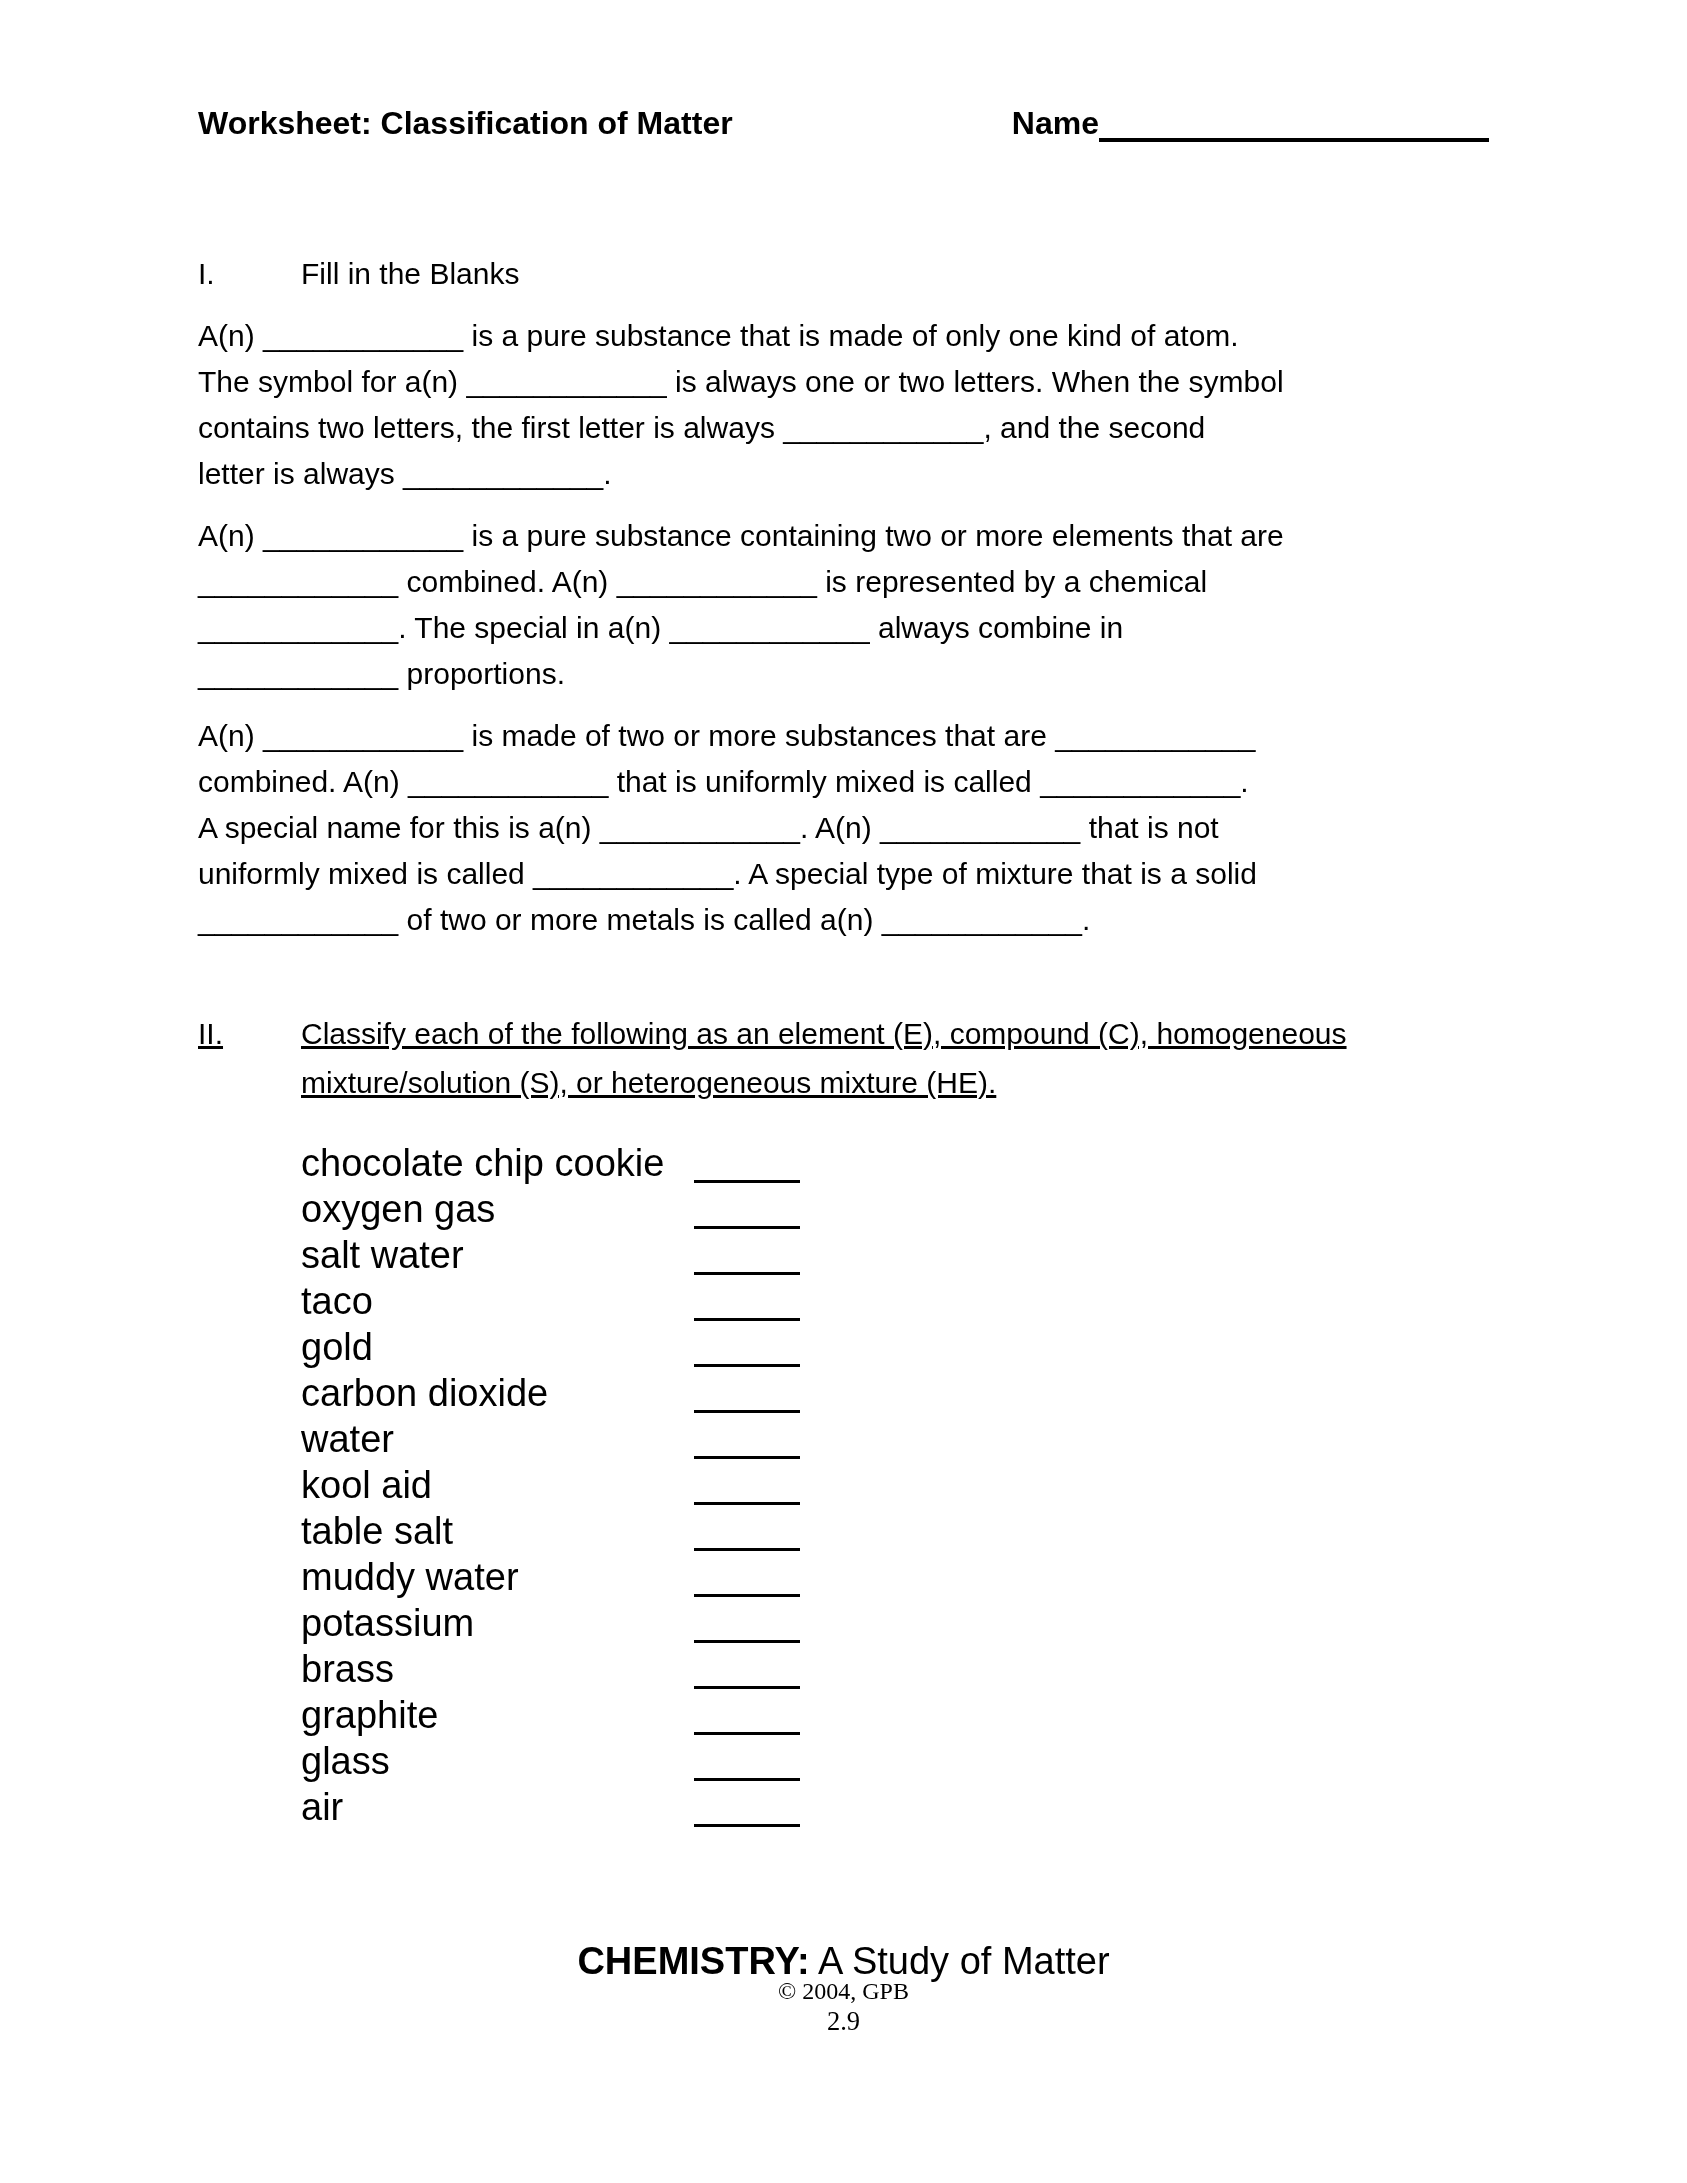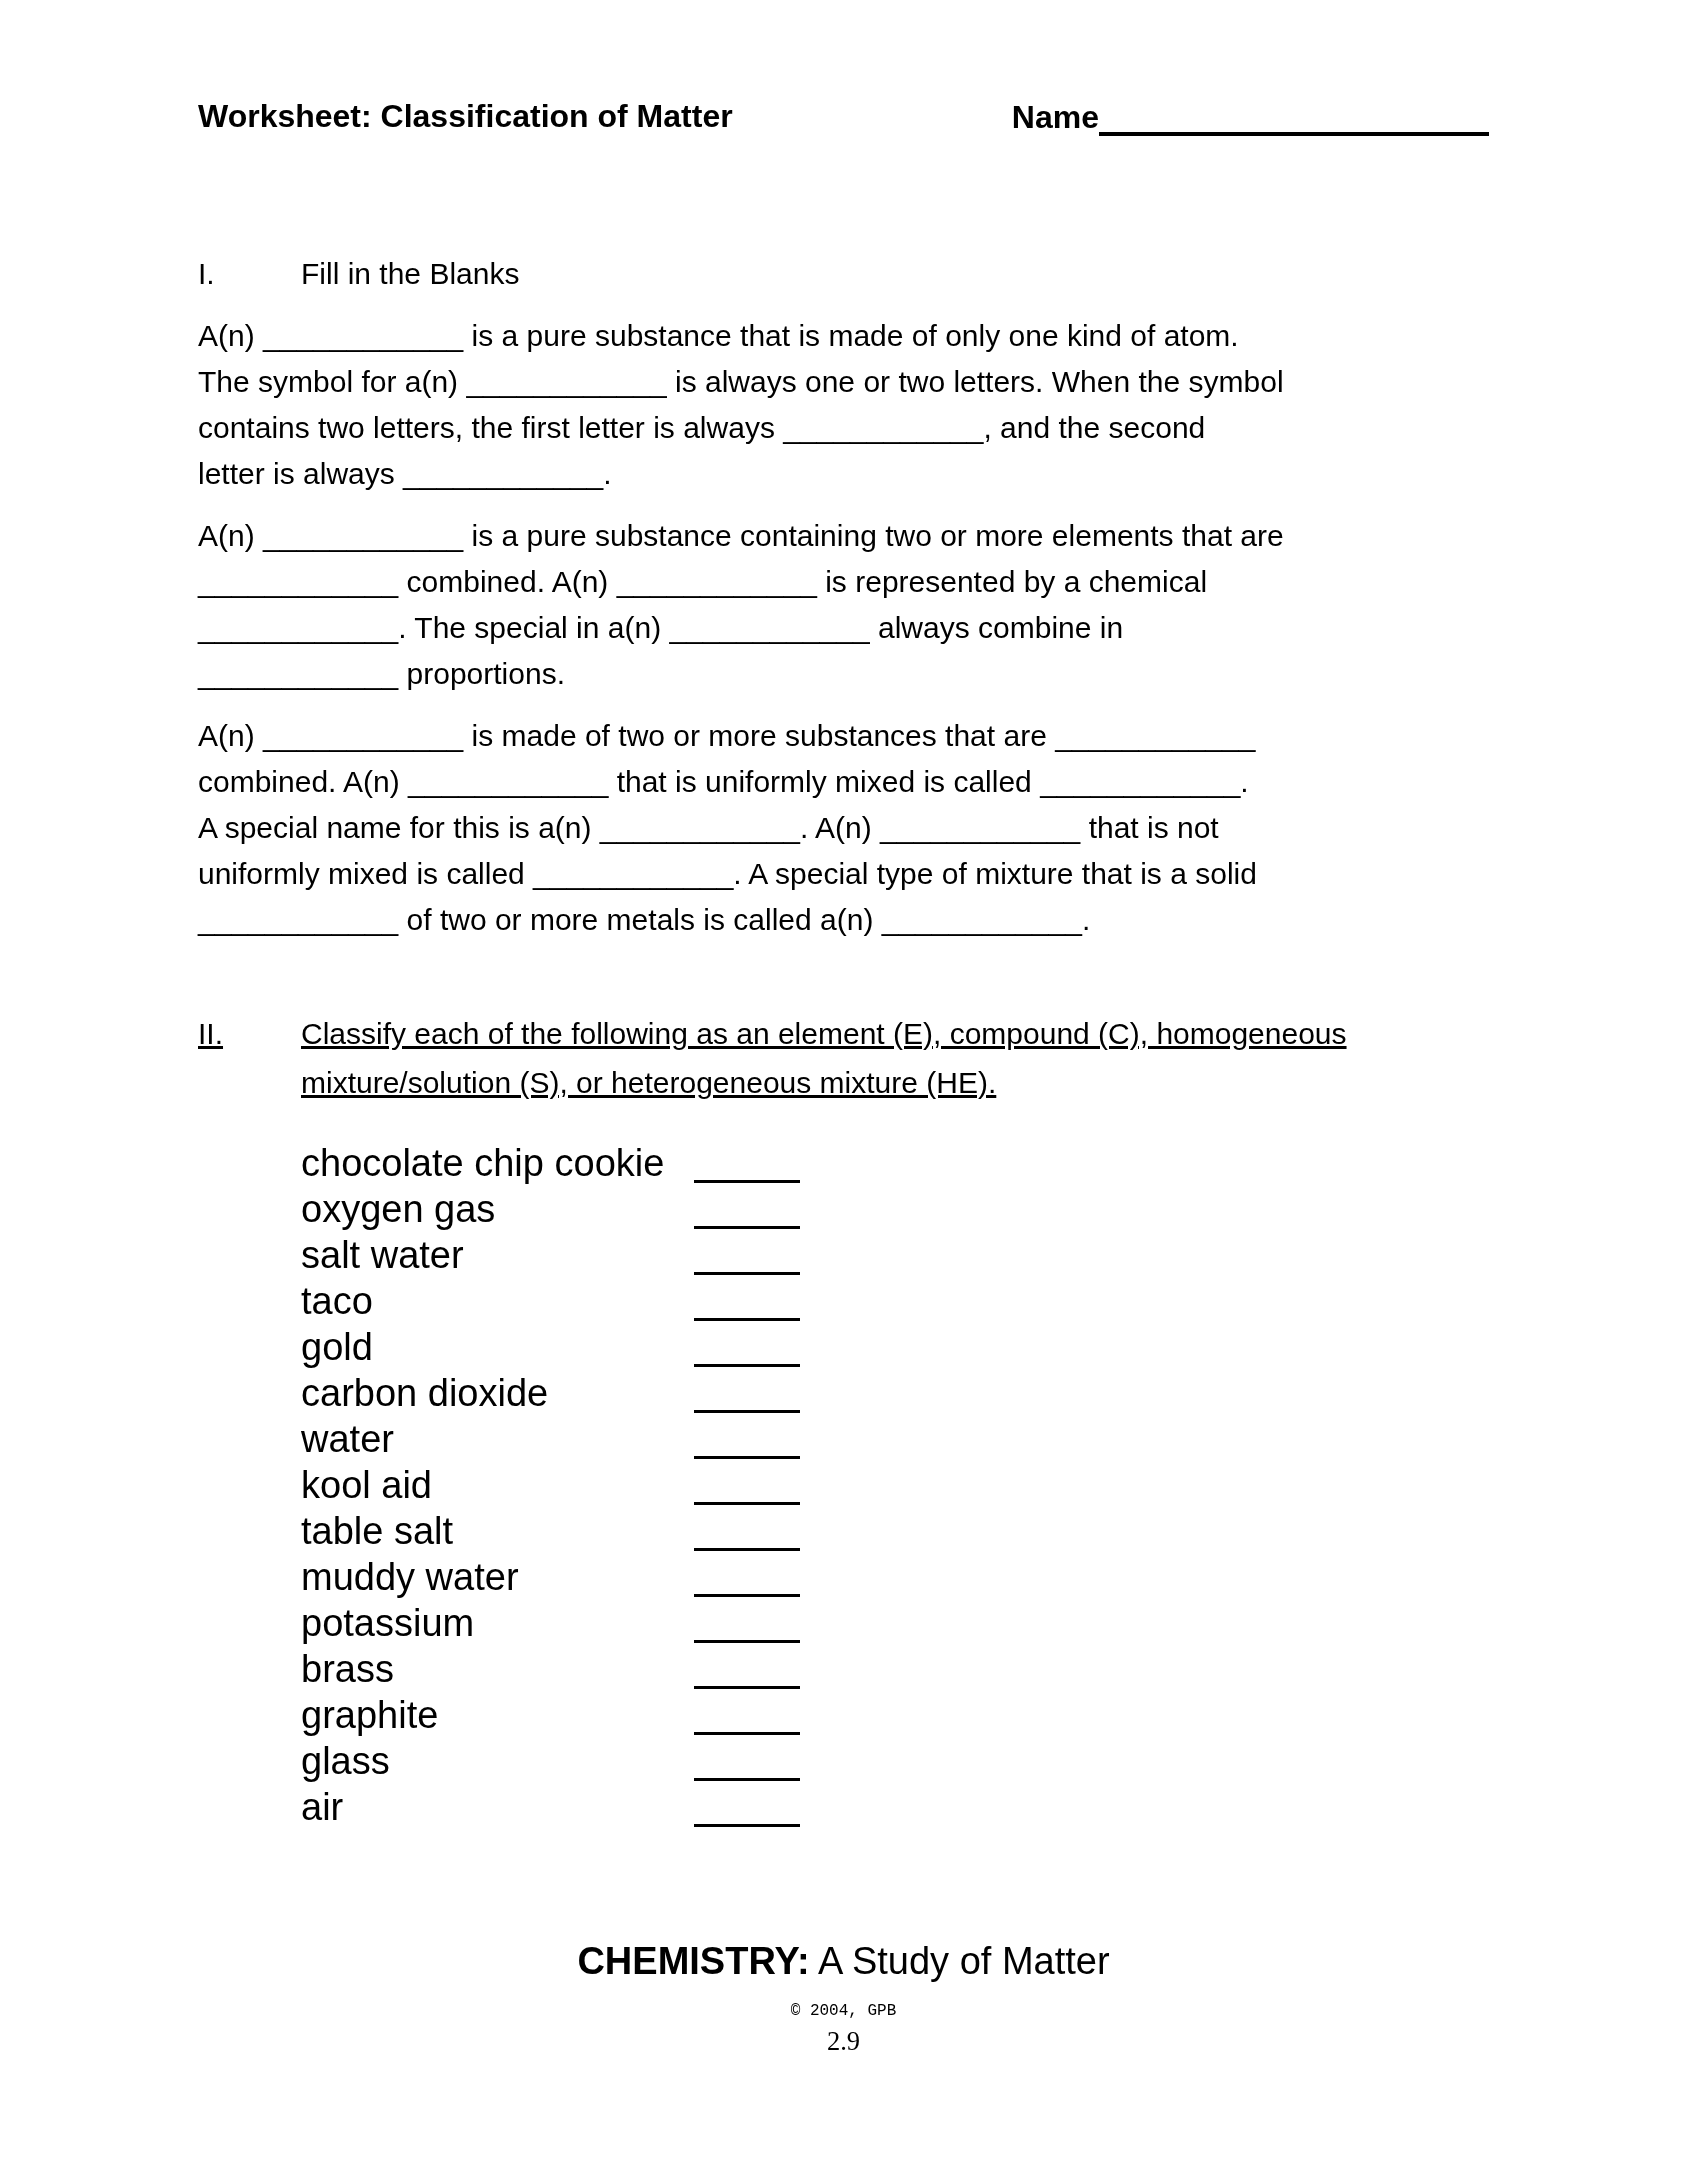--- a/index.html
+++ b/index.html
@@ -7,21 +7,21 @@
     position:relative;
     width:1687px;height:2183px;
     background:#ffffff;
     color:#000;
     font-family:"Liberation Sans", sans-serif;
     box-sizing:border-box;
     padding:98px 198px 0 198px;
     overflow:hidden;
   }
   
-  .hdr{display:flex;justify-content:space-between;align-items:flex-start;height:44px;}
+  .hdr{display:flex;justify-content:space-between;align-items:flex-end;height:44px;}
   .hdr-title{font-size:32px;font-weight:bold;white-space:nowrap;}
   .name-group{display:flex;align-items:flex-end;}
   .name-label{font-size:32px;font-weight:bold;white-space:nowrap;}
   .name-line{display:inline-block;width:390px;height:34px;border-bottom:4.6px solid #000;}
   
   .sec-heading{display:flex;line-height:46px;font-size:30px;}
   .sec1-heading{margin-top:109px;}
   .sec2-heading{margin-top:66px;line-height:49px;text-decoration:underline;}
   .sec-numeral{width:103px;flex:0 0 103px;}
   .sec-text .hline{white-space:nowrap;}
@@ -30,21 +30,21 @@
   .para .line{line-height:46px;font-size:30px;white-space:nowrap;}
   
   .clist{margin-top:33px;}
   .crow{position:relative;height:46px;}
   .citem{position:absolute;left:103px;top:0;line-height:46px;font-size:38px;white-space:nowrap;}
   .cblank{position:absolute;left:496px;top:40px;width:106px;height:0;border-top:3.3px solid #000;}
   
   .footer{position:absolute;top:1944px;left:0;width:1687px;text-align:center;}
   .f-series{font-size:38px;line-height:34px;}
   .f-series .f-bold{font-weight:bold;}
-  .f-copy{font-family:Liberation Mono, monospace;font-size:16px;line-height:26.5px;margin-top:20px;}
+  .f-copy{font-family:Liberation Serif, serif;font-size:24px;line-height:26.5px;}
   .f-page{font-family:"Liberation Serif", serif;font-size:26.5px;line-height:32px;}
 </style>
 </head>
 <body>
 
 <div class="page">
 
   <div class="hdr">
     <span class="hdr-title">Worksheet: Classification of Matter</span>
     <span class="name-group">

